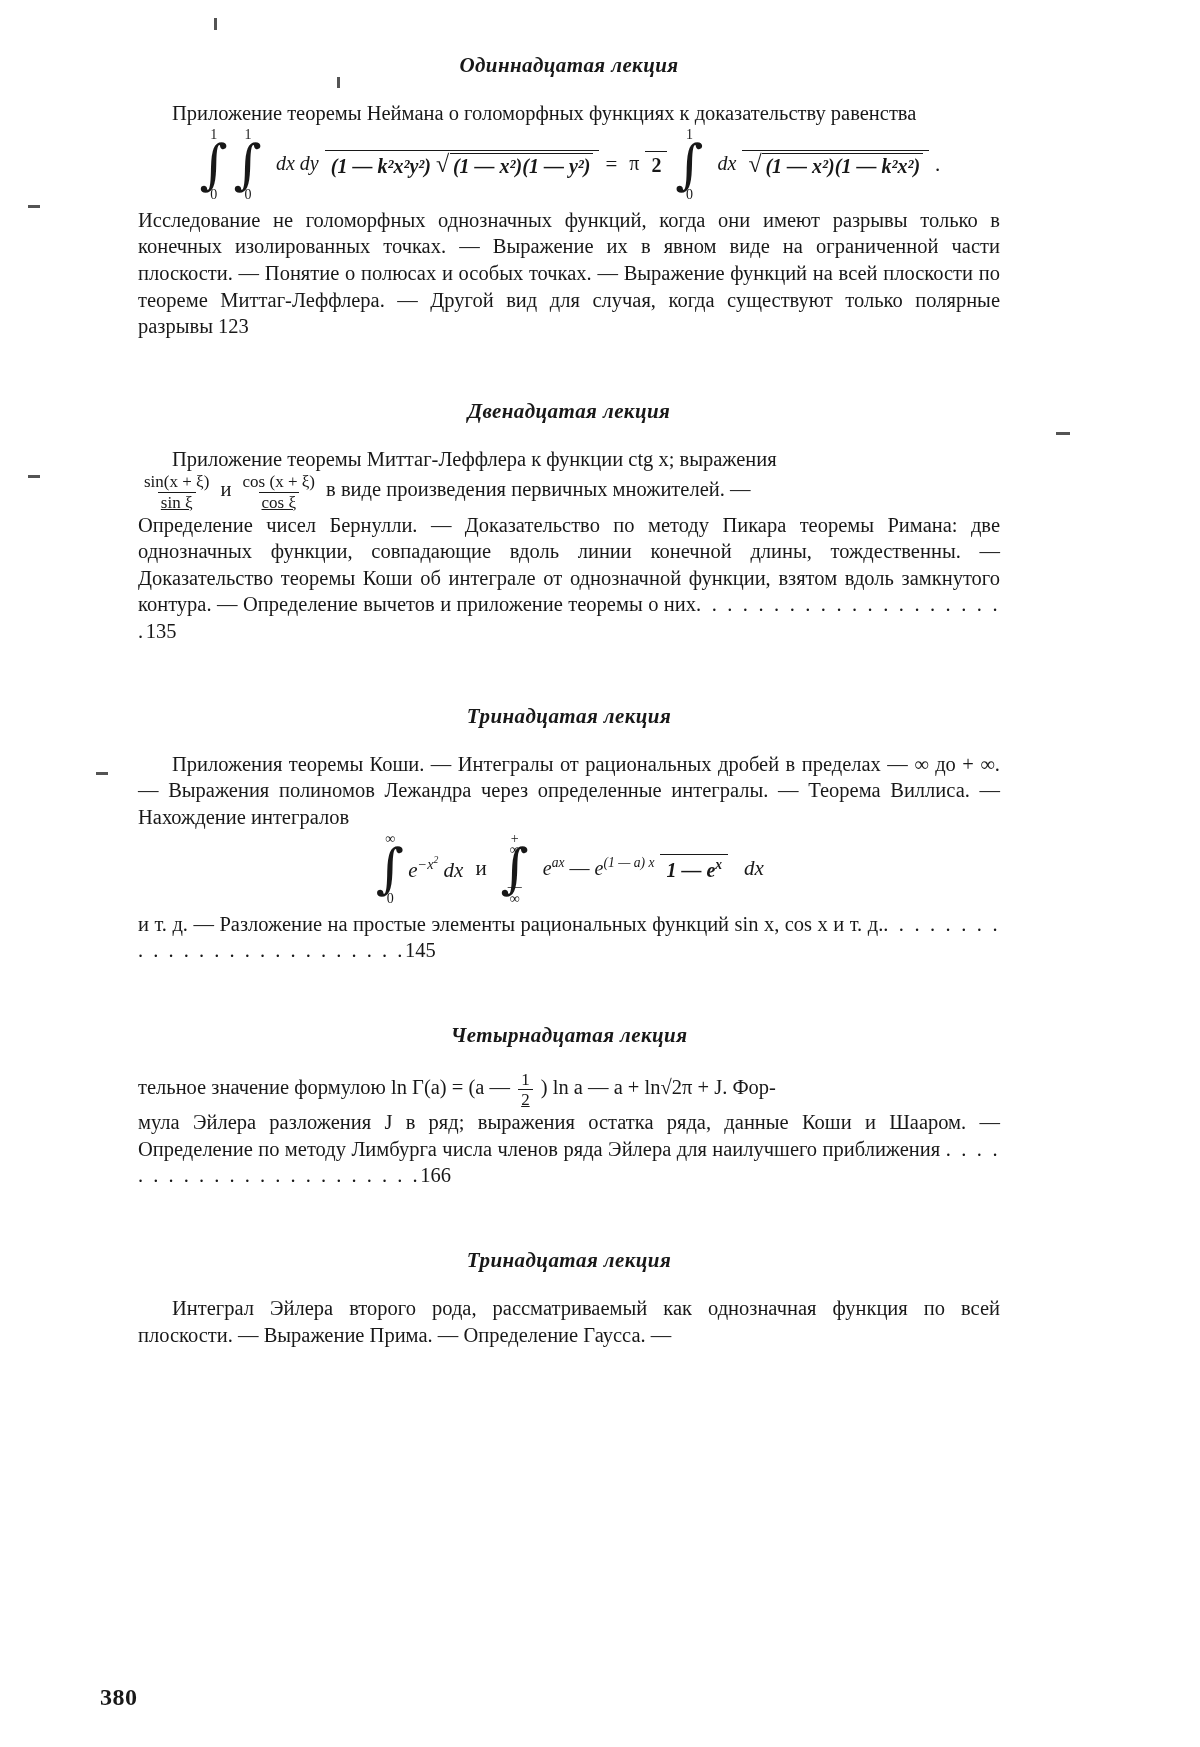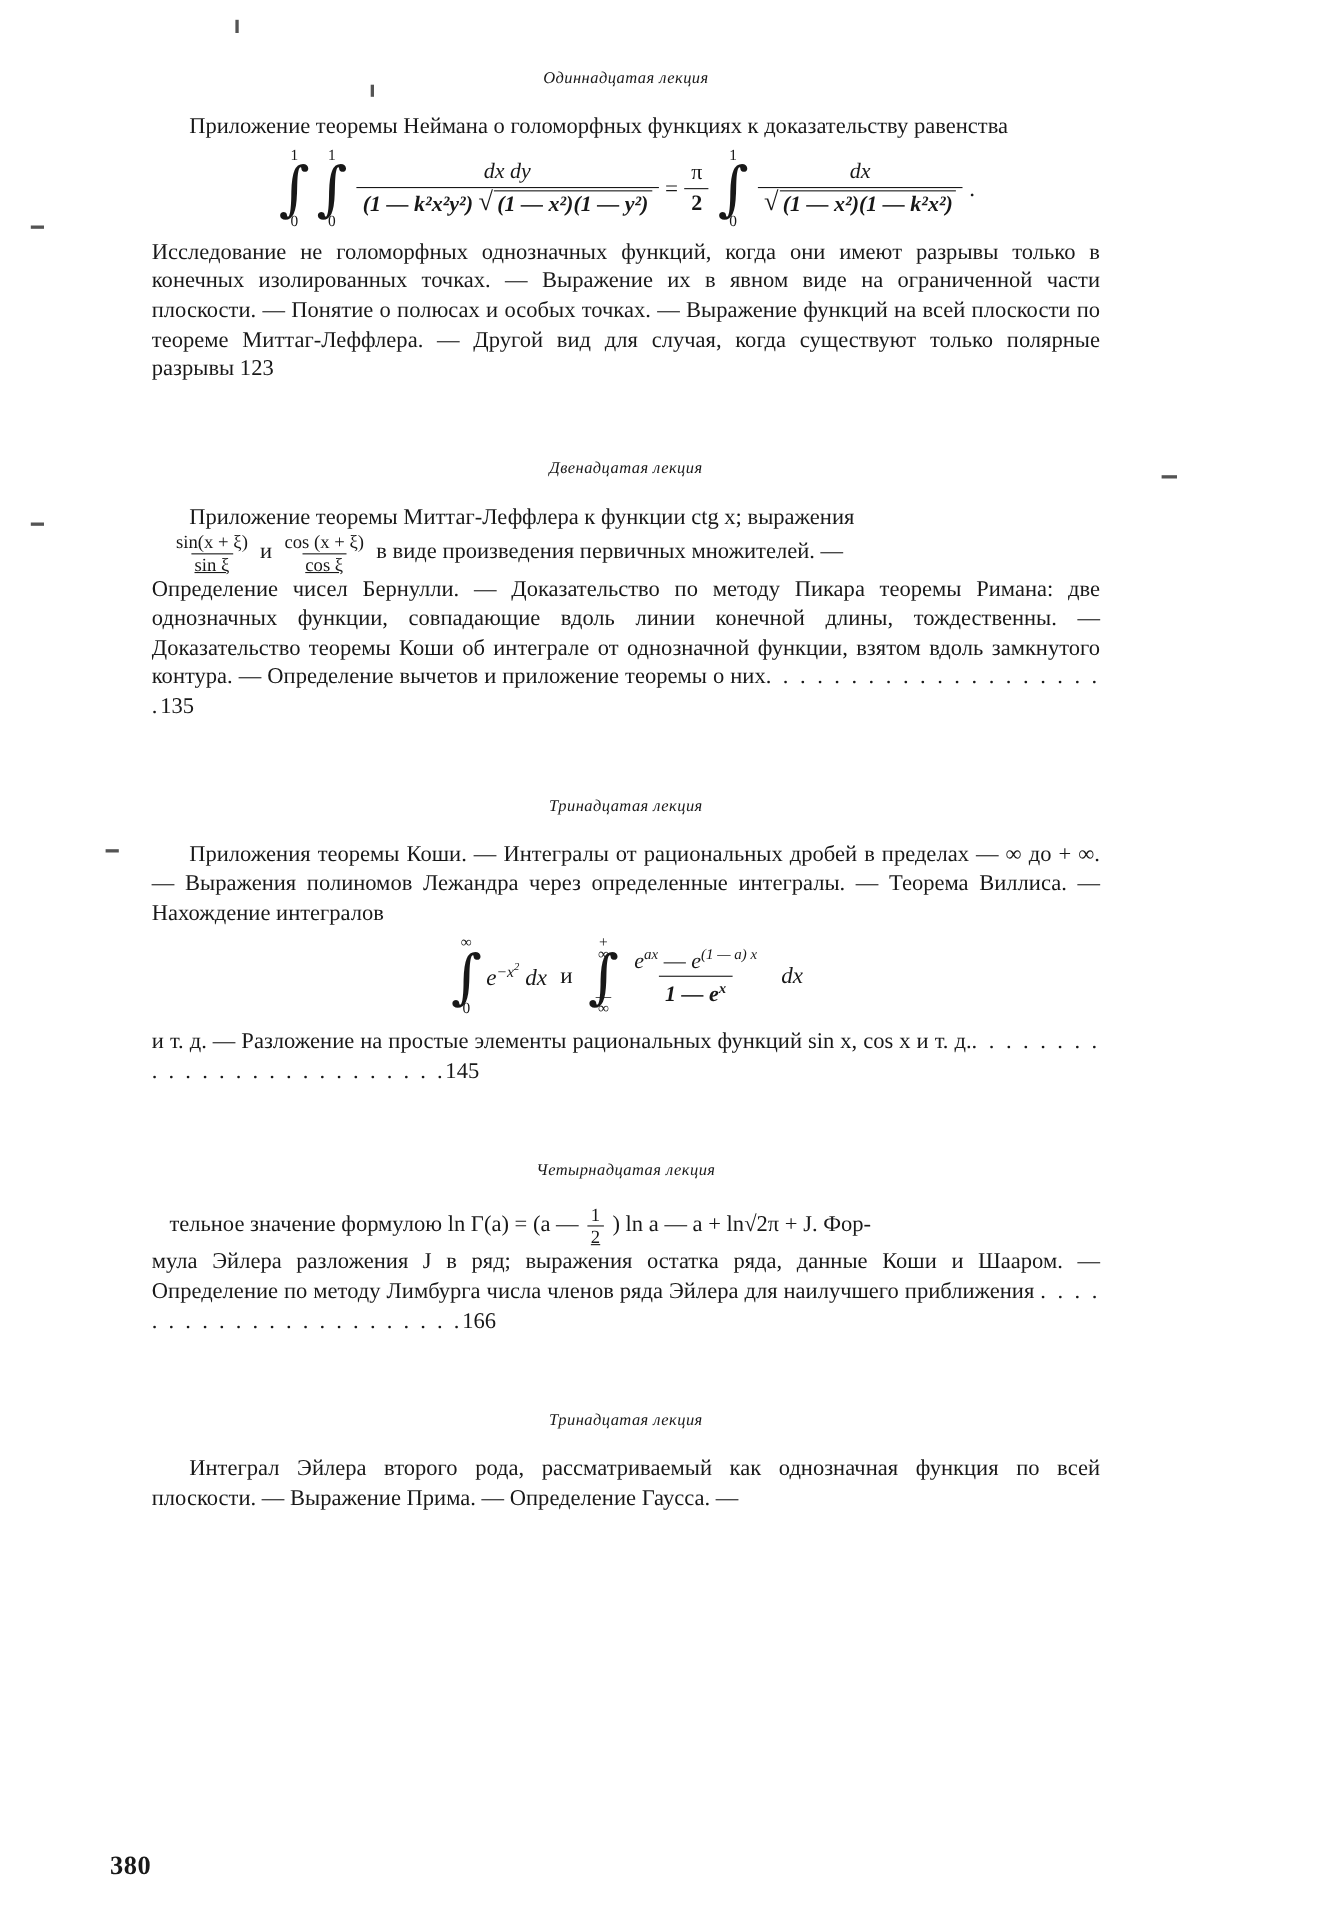--- a/index.html
+++ b/index.html
@@ -25,24 +25,24 @@
   }
   .content {
     position: absolute;
     left: 138px;
     top: 48px;
     width: 862px;
   }
   .section-title {
     text-align: center;
     font-style: italic;
-    font-weight: normal;
-    font-size: 15px;
+    font-weight: bold;
+    font-size: 21px;
     letter-spacing: 0.4px;
-    margin: 15px 0 22px 0;
+    margin: 5px 0 22px 0;
   }
   .para {
     font-size: 20.5px;
     line-height: 1.30;
     text-align: justify;
     text-justify: inter-word;
     margin: 0;
   }
   .para.indent {
     text-indent: 34px;
@@ -77,21 +77,21 @@
     position: absolute;
     left: 50%;
     transform: translateX(-50%);
     font-size: 14px;
     font-family: "Liberation Serif", serif;
   }
   .lim.top { top: -14px; }
   .lim.bot { bottom: -14px; }
   .frac {
     display: inline-flex;
-    flex-direction: column;
+    flex-direction: row;
     align-items: center;
     vertical-align: middle;
     padding: 0 4px;
     font-style: italic;
   }
   .frac .num {
     padding: 0 6px 2px 6px;
     font-size: 20px;
   }
   .frac .den {
@@ -150,21 +150,21 @@
     position: absolute;
     background: #555;
   }
   .tick1 { left: 214px; top: 18px; width: 3px; height: 12px; }
   .tick2 { left: 28px; top: 205px; width: 12px; height: 3px; }
   .tick3 { left: 28px; top: 475px; width: 12px; height: 3px; }
   .tick4 { left: 1056px; top: 432px; width: 14px; height: 3px; }
   .tick5 { left: 96px; top: 772px; width: 12px; height: 3px; }
   .tick6 { left: 337px; top: 77px; width: 3px; height: 11px; }
 
-  .line-tight { line-height: 1.26; margin-left: 16px; }
+  .line-tight { line-height: 1.26; }
 </style>
 </head>
 <body>
 
 <div class="page">
 
   <div class="tickmark tick1"></div>
   <div class="tickmark tick2"></div>
   <div class="tickmark tick3"></div>
   <div class="tickmark tick4"></div>

